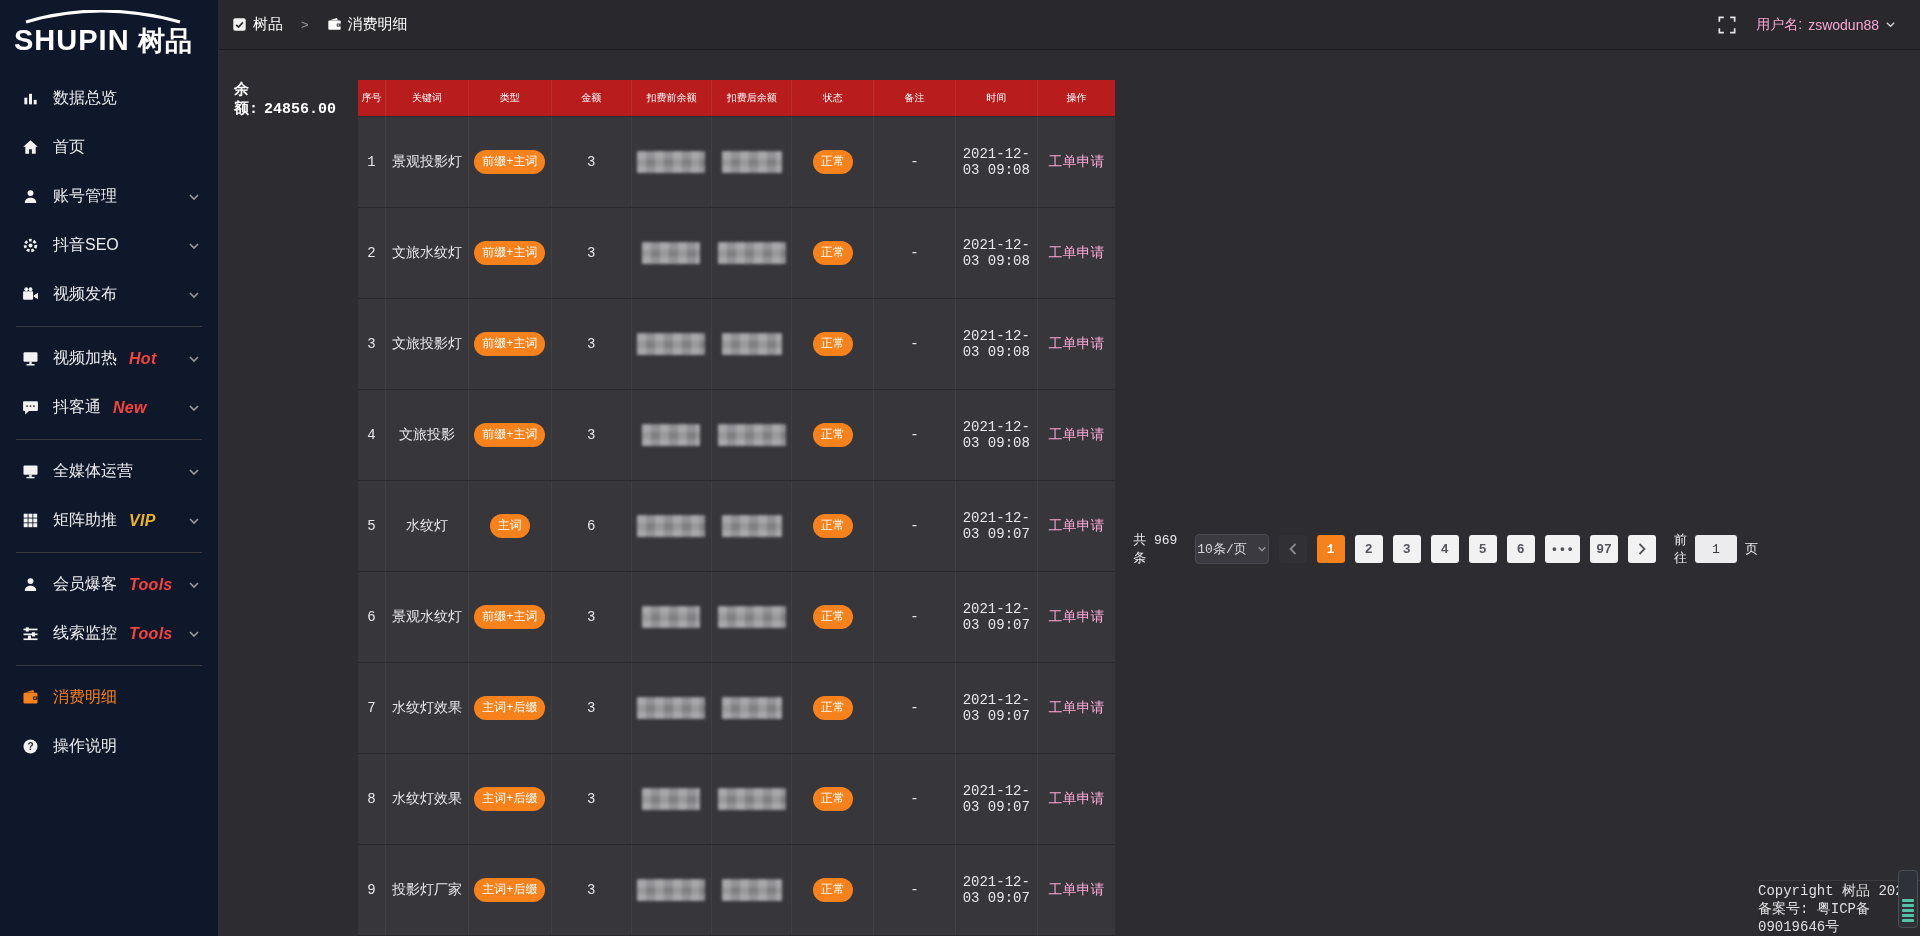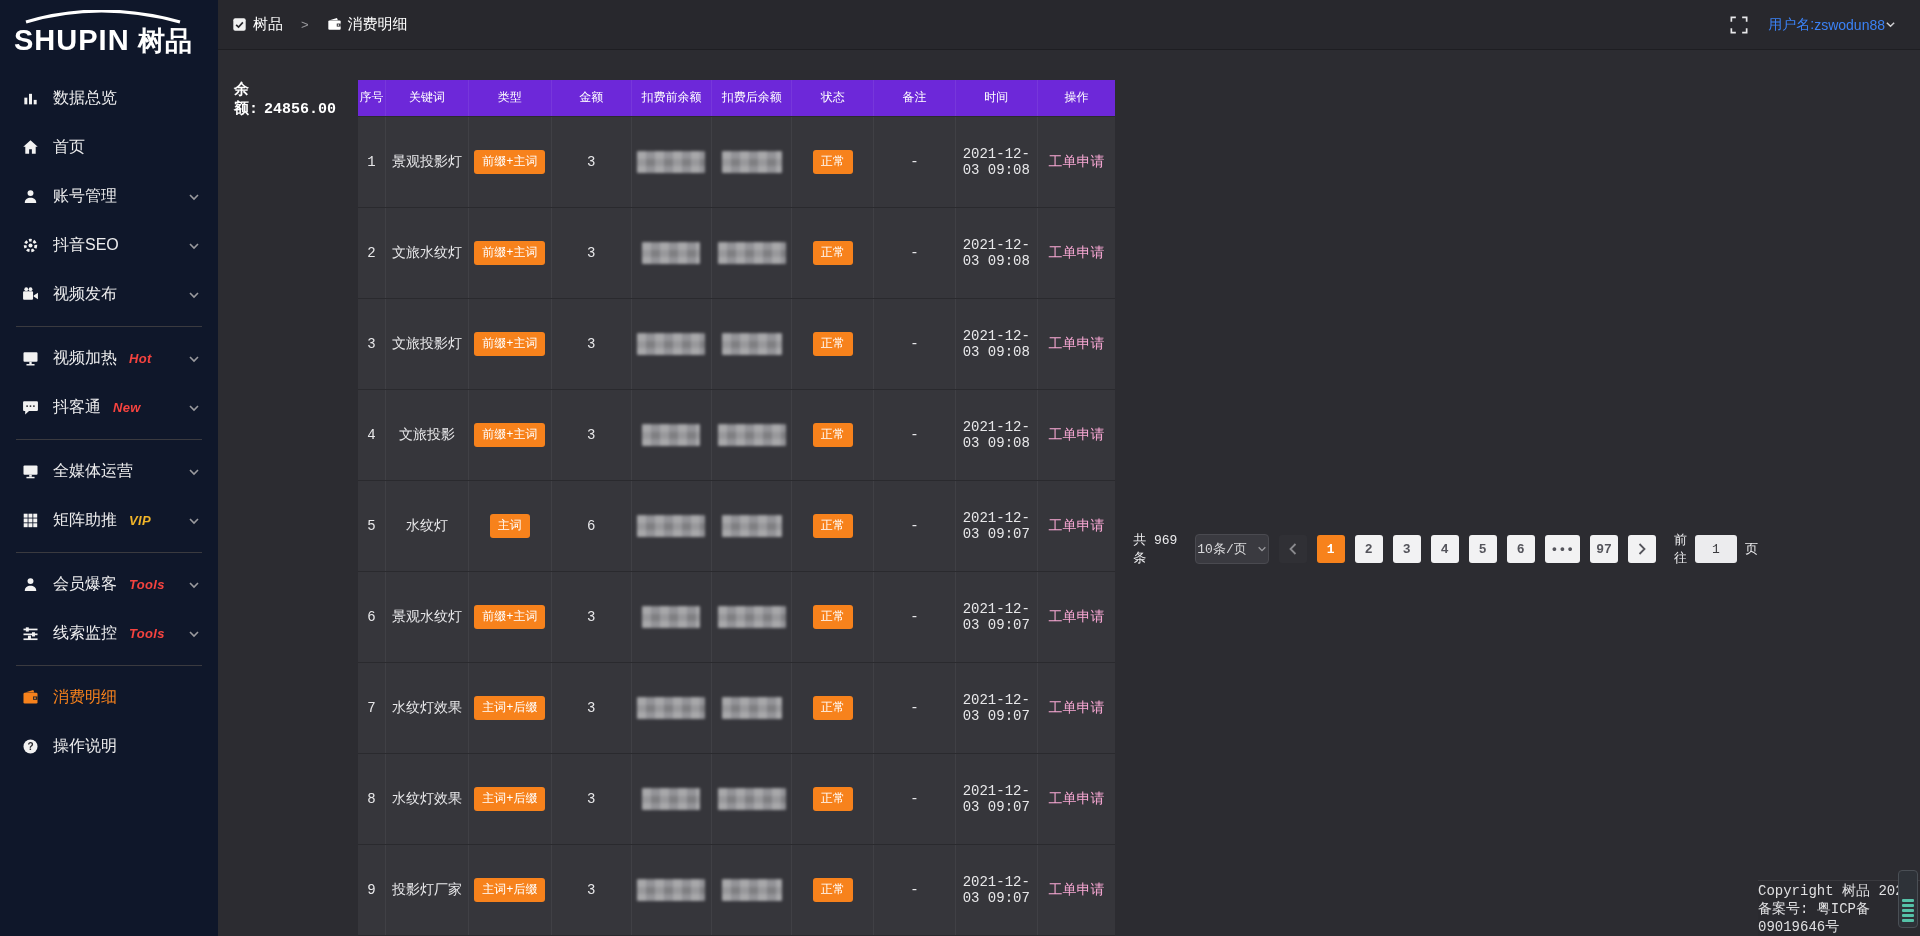--- a/index.html
+++ b/index.html
@@ -10,47 +10,47 @@
   
   .sidebar { width:218px; min-width:218px; height:100%; background:#0f172a; display:flex; flex-direction:column; }
   .logo { padding:10px 0 4px 12px; }
   .logo svg { display:block; }
   .menu { margin-top:12px; }
   .menu-item { height:49px; display:flex; align-items:center; padding:0 18px 0 22px; cursor:pointer; color:#ededee; font-size:16px; }
   .menu-item .mi-icon { width:17px; height:17px; margin-right:14px; display:inline-flex; color:#f2f2f2; flex:none; }
   .menu-item.active { color:#f7821c; }
   .menu-item.active .mi-icon { color:#f7821c; }
   .mi-label { white-space:nowrap; }
-  .mi-badge { font-size:13px; font-weight:bold; font-style:italic; margin-left:12px; letter-spacing:.3px; }
+  .mi-badge { font-size:16px; font-weight:bold; font-style:italic; margin-left:12px; letter-spacing:.3px; }
   .mi-arrow { margin-left:auto; color:#9a9a9e; width:12px; height:12px; display:inline-flex; }
   .menu-divider { height:1px; background:#3a3a3f; margin:7px 16px; }
 
   
   .right { flex:1; display:flex; flex-direction:column; position:relative; }
   .topbar { height:50px; background:#28282d; border-bottom:1px solid #1e1e22; display:flex; align-items:center; padding:0 24px 0 14px; }
   .crumb { display:flex; align-items:center; gap:8px; font-size:15px; color:#fff; cursor:pointer; }
   .crumb .c-icon { width:15px; height:15px; display:inline-flex; }
   .crumb-sep { color:#9a9a9e; margin:0 10px; font-size:13px; }
   .topbar-right { margin-left:auto; display:flex; align-items:center; gap:20px; }
   .fs-btn { width:18px; height:18px; display:inline-flex; cursor:pointer; }
-  .user-box { display:flex; align-items:center; gap:0; font-size:14px; color:#3b82f6; cursor:pointer; }
+  .user-box { display:flex; align-items:center; gap:6px; font-size:14px; color:#f9a8d4; cursor:pointer; }
   .user-box .u-arrow { width:11px; height:11px; display:inline-flex; color:#cfcfd2; }
 
   
   .content { flex:1; display:flex; background:#2c2c31; position:relative;font-family:Liberation Mono, monospace; }
   .balance { margin:30px 0 0 16px; font-size:15px; font-weight:bold; color:#fff; }
   .balance span { margin-left:6px; }
 
   table.grid { width:calc(100% - 40px); margin:30px 18px 0 22px; border-collapse:collapse; table-layout:fixed; }
-  .grid th { height:36px; background:#6d28d9; color:#fff; font-size:12px; font-weight:500;
+  .grid th { height:36px; background:#b91c1c; color:#fff; font-size:10px; font-weight:500;
              border-right:1px solid rgba(255,255,255,.07); border-bottom:1px solid #2b2b30; }
   .grid td { height:57px; background:#36363b; color:#e8e8ea; font-size:14px; text-align:center;
              border-right:1px solid rgba(255,255,255,.05); border-bottom:1px solid #2a2a2e; }
   .grid th:last-child,.grid td:last-child { border-right:none; }
-  .badge { display:inline-block; background:#f7821c; color:#fff; font-size:12px; line-height:1; padding:6px 8px; border-radius:3px; }
+  .badge { display:inline-block; background:#f7821c; color:#fff; font-size:12px; line-height:1; padding:6px 8px; border-radius:12px; }
   .blur-block { width:68px; height:22px; margin:0 auto; border-radius:1px;
     background:
       repeating-linear-gradient(90deg, rgba(255,255,255,.30) 0 9px, rgba(255,255,255,.10) 9px 18px),
       repeating-linear-gradient(0deg, #909094 0 7px, #78787c 7px 14px);
     filter:blur(1.6px); opacity:.92; }
   tr:nth-child(even) .blur-block.b1 { width:58px; }
   tr:nth-child(odd)  .blur-block.b2 { width:60px; }
   .action-link { color:#f9a8d4; cursor:pointer; }
 
   

